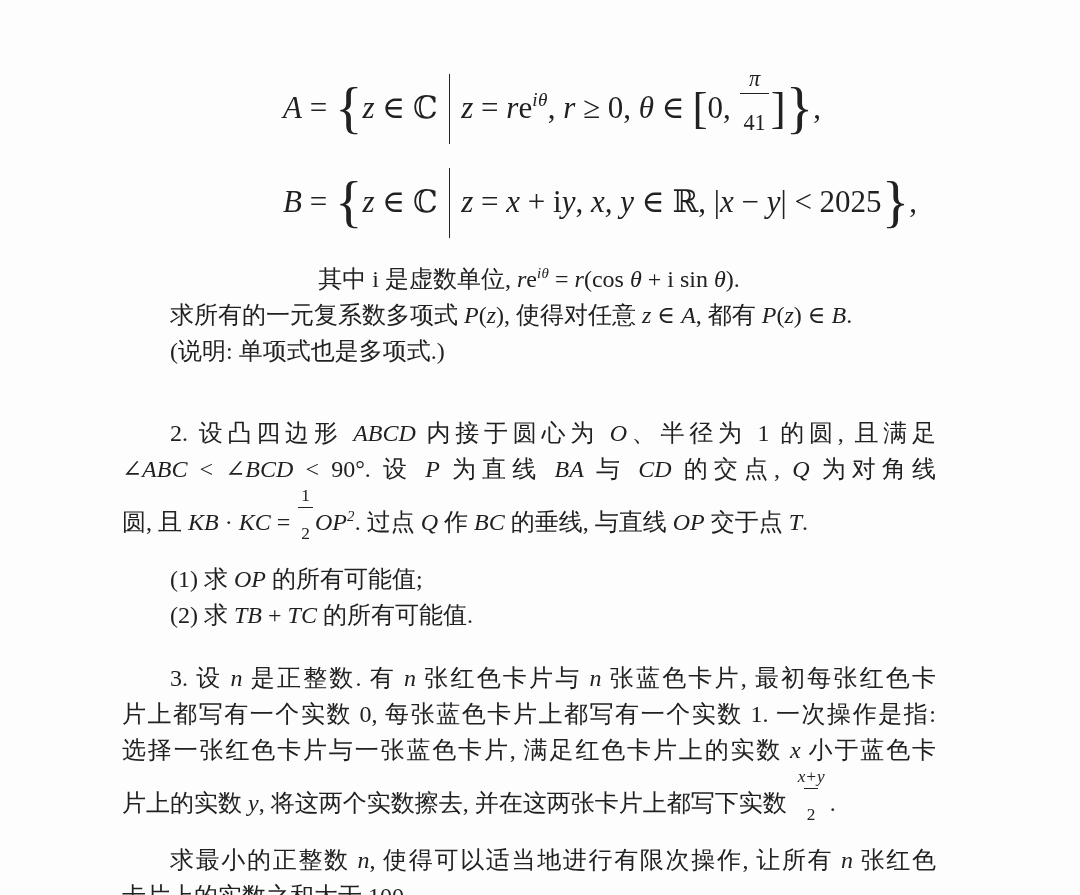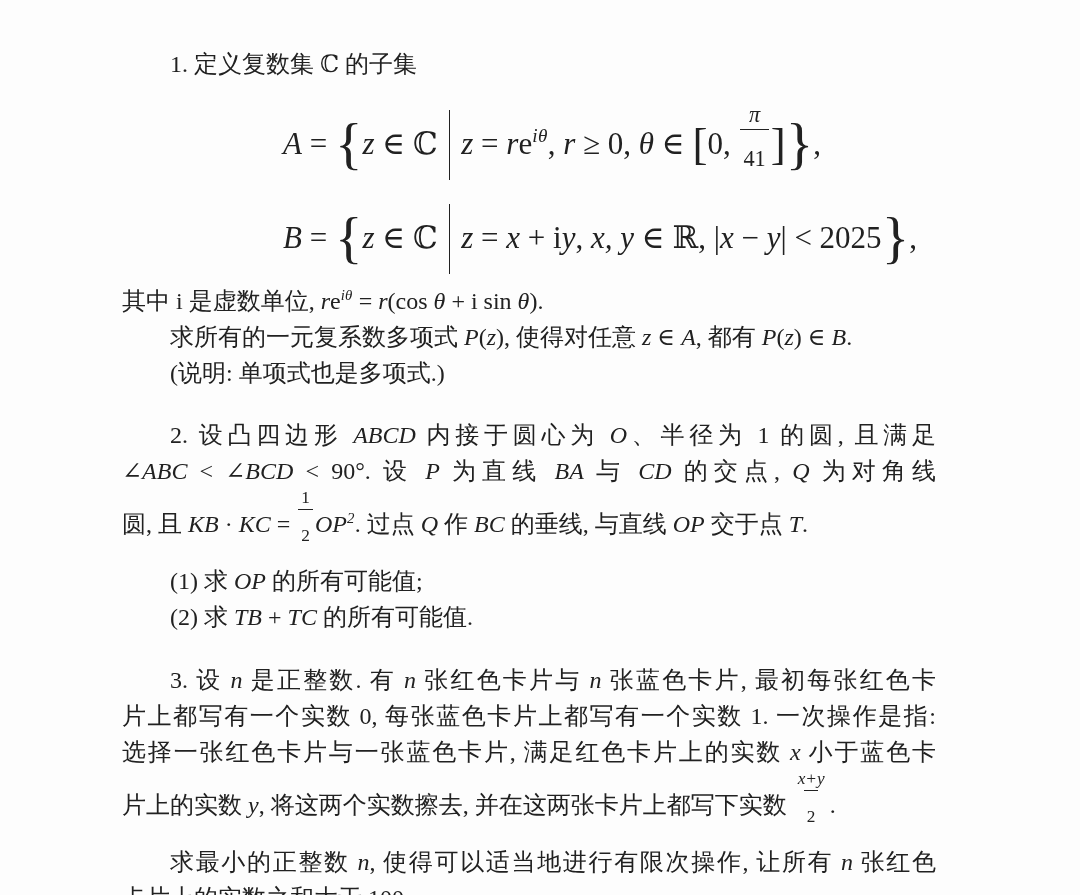--- a/index.html
+++ b/index.html
@@ -91,30 +91,29 @@
     vertical-align: middle;
     position: relative;
     top: -0.05em;
   }
 </style>
 </head>
 <body>
 
 <div class="page">
   <div class="doc-body" id="doc-body">
-      <div class="line indent"><span class="seg-c">1. 定义复数集 ℂ 的子集</span></div>
       <div class="line display" style="margin-top: 14px;"><span class="seg-i">A</span><span class="seg-r"> = </span><span class="d2">{</span><span class="seg-i">z</span><span class="seg-r"> ∈ ℂ</span><span class="vbar"></span><span class="seg-i">z</span><span class="seg-r"> = </span><span class="seg-i">r</span><span class="seg-r">e</span><sup class="msup">iθ</sup><span class="seg-r">, </span><span class="seg-i">r</span><span class="seg-r"> ≥ 0, </span><span class="seg-i">θ</span><span class="seg-r"> ∈ </span><span class="d1">[</span><span class="seg-r">0, </span><span class="frac frac-it">
           <span class="fn">π</span>
           <span class="fd">41</span>
         </span><span class="d1">]</span><span class="d2">}</span><span class="seg-r">,</span></div>
       <div class="line display" style="margin-top: 2px;"><span class="seg-i">B</span><span class="seg-r"> = </span><span class="d2">{</span><span class="seg-i">z</span><span class="seg-r"> ∈ ℂ</span><span class="vbar"></span><span class="seg-i">z</span><span class="seg-r"> = </span><span class="seg-i">x</span><span class="seg-r"> + i</span><span class="seg-i">y</span><span class="seg-r">, </span><span class="seg-i">x, y</span><span class="seg-r"> ∈ ℝ, |</span><span class="seg-i">x</span><span class="seg-r"> − </span><span class="seg-i">y</span><span class="seg-r">| &lt; 2025</span><span class="d2">}</span><span class="seg-r">,</span></div>
-      <div class="line plain" style=""><span class="seg-c">其中 i 是虚数单位, </span><span class="seg-i">r</span><span class="seg-r">e</span><sup class="msup">iθ</sup><span class="seg-r"> = </span><span class="seg-i">r</span><span class="seg-r">(cos </span><span class="seg-i">θ</span><span class="seg-r"> + i sin </span><span class="seg-i">θ</span><span class="seg-r">).</span></div>
+      <div class="line plain" style="margin-top: 14px; text-align: center;"><span class="seg-c">其中 i 是虚数单位, </span><span class="seg-i">r</span><span class="seg-r">e</span><sup class="msup">iθ</sup><span class="seg-r"> = </span><span class="seg-i">r</span><span class="seg-r">(cos </span><span class="seg-i">θ</span><span class="seg-r"> + i sin </span><span class="seg-i">θ</span><span class="seg-r">).</span></div>
       <div class="line indent"><span class="seg-c">求所有的一元复系数多项式 </span><span class="seg-i">P</span><span class="seg-r">(</span><span class="seg-i">z</span><span class="seg-r">)</span><span class="seg-c">, 使得对任意 </span><span class="seg-i">z</span><span class="seg-r"> ∈ </span><span class="seg-i">A</span><span class="seg-c">, 都有 </span><span class="seg-i">P</span><span class="seg-r">(</span><span class="seg-i">z</span><span class="seg-r">) ∈ </span><span class="seg-i">B</span><span class="seg-r">.</span></div>
       <div class="line indent"><span class="seg-c">(说明: 单项式也是多项式.)</span></div>
-      <div class="line indent justify" style="margin-top: 26px;"><span class="seg-c">2.  设凸四边形 </span><span class="seg-i">ABCD</span><span class="seg-c"> 内接于圆心为 </span><span class="seg-i">O</span><span class="seg-c">、半径为 1 的圆, 且满足</span></div>
+      <div class="line indent justify" style="margin-top: 46px;"><span class="seg-c">2.  设凸四边形 </span><span class="seg-i">ABCD</span><span class="seg-c"> 内接于圆心为 </span><span class="seg-i">O</span><span class="seg-c">、半径为 1 的圆, 且满足</span></div>
       <div class="line justify"><span class="seg-r">∠</span><span class="seg-i">ABC</span><span class="seg-r"> &lt; ∠</span><span class="seg-i">BCD</span><span class="seg-r"> &lt; 90°. </span><span class="seg-c">设 </span><span class="seg-i">P</span><span class="seg-c"> 为直线 </span><span class="seg-i">BA</span><span class="seg-c"> 与 </span><span class="seg-i">CD</span><span class="seg-c"> 的交点, </span><span class="seg-i">Q</span><span class="seg-c"> 为对角线</span></div>
       <div class="line plain"><span class="seg-c">圆, 且 </span><span class="seg-i">KB</span><span class="seg-r"> · </span><span class="seg-i">KC</span><span class="seg-r"> = </span><span class="frac">
           <span class="fn">1</span>
           <span class="fd">2</span>
         </span><span class="seg-i">OP</span><sup class="msup">2</sup><span class="seg-c">. 过点 </span><span class="seg-i">Q</span><span class="seg-c"> 作 </span><span class="seg-i">BC</span><span class="seg-c"> 的垂线, 与直线 </span><span class="seg-i">OP</span><span class="seg-c"> 交于点 </span><span class="seg-i">T</span><span class="seg-r">.</span></div>
       <div class="line indent"><span class="seg-c">(1) 求 </span><span class="seg-i">OP</span><span class="seg-c"> 的所有可能值;</span></div>
       <div class="line indent"><span class="seg-c">(2) 求 </span><span class="seg-i">TB</span><span class="seg-r"> + </span><span class="seg-i">TC</span><span class="seg-c"> 的所有可能值.</span></div>
       <div class="line indent justify" style="margin-top: 27px;"><span class="seg-c">3. 设 </span><span class="seg-i">n</span><span class="seg-c"> 是正整数. 有 </span><span class="seg-i">n</span><span class="seg-c"> 张红色卡片与 </span><span class="seg-i">n</span><span class="seg-c"> 张蓝色卡片, 最初每张红色卡</span></div>
       <div class="line justify"><span class="seg-c">片上都写有一个实数 0, 每张蓝色卡片上都写有一个实数 1. 一次操作是指:</span></div>
       <div class="line justify"><span class="seg-c">选择一张红色卡片与一张蓝色卡片, 满足红色卡片上的实数 </span><span class="seg-i">x</span><span class="seg-c"> 小于蓝色卡</span></div>

